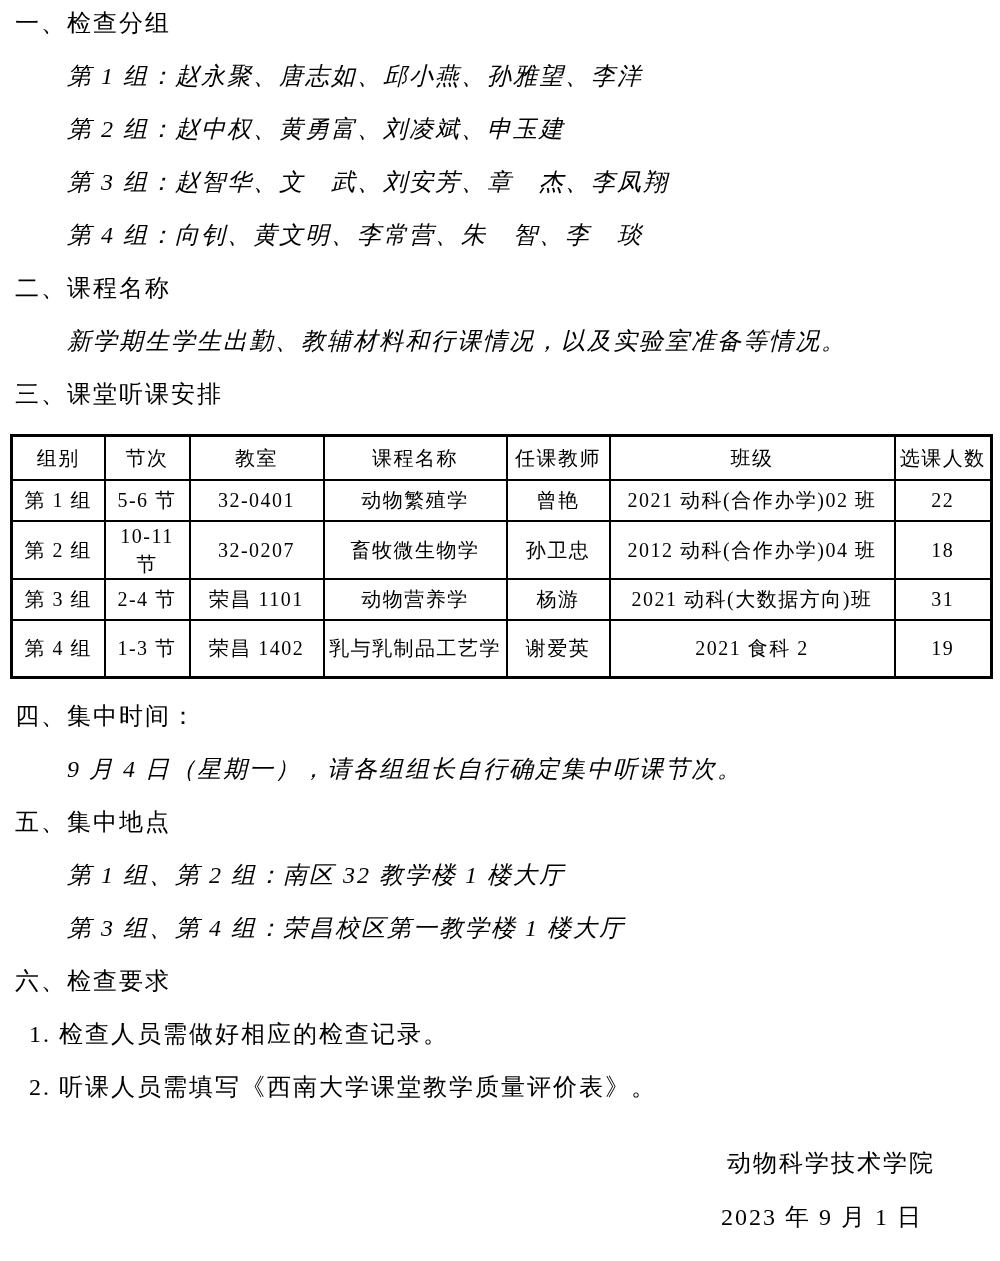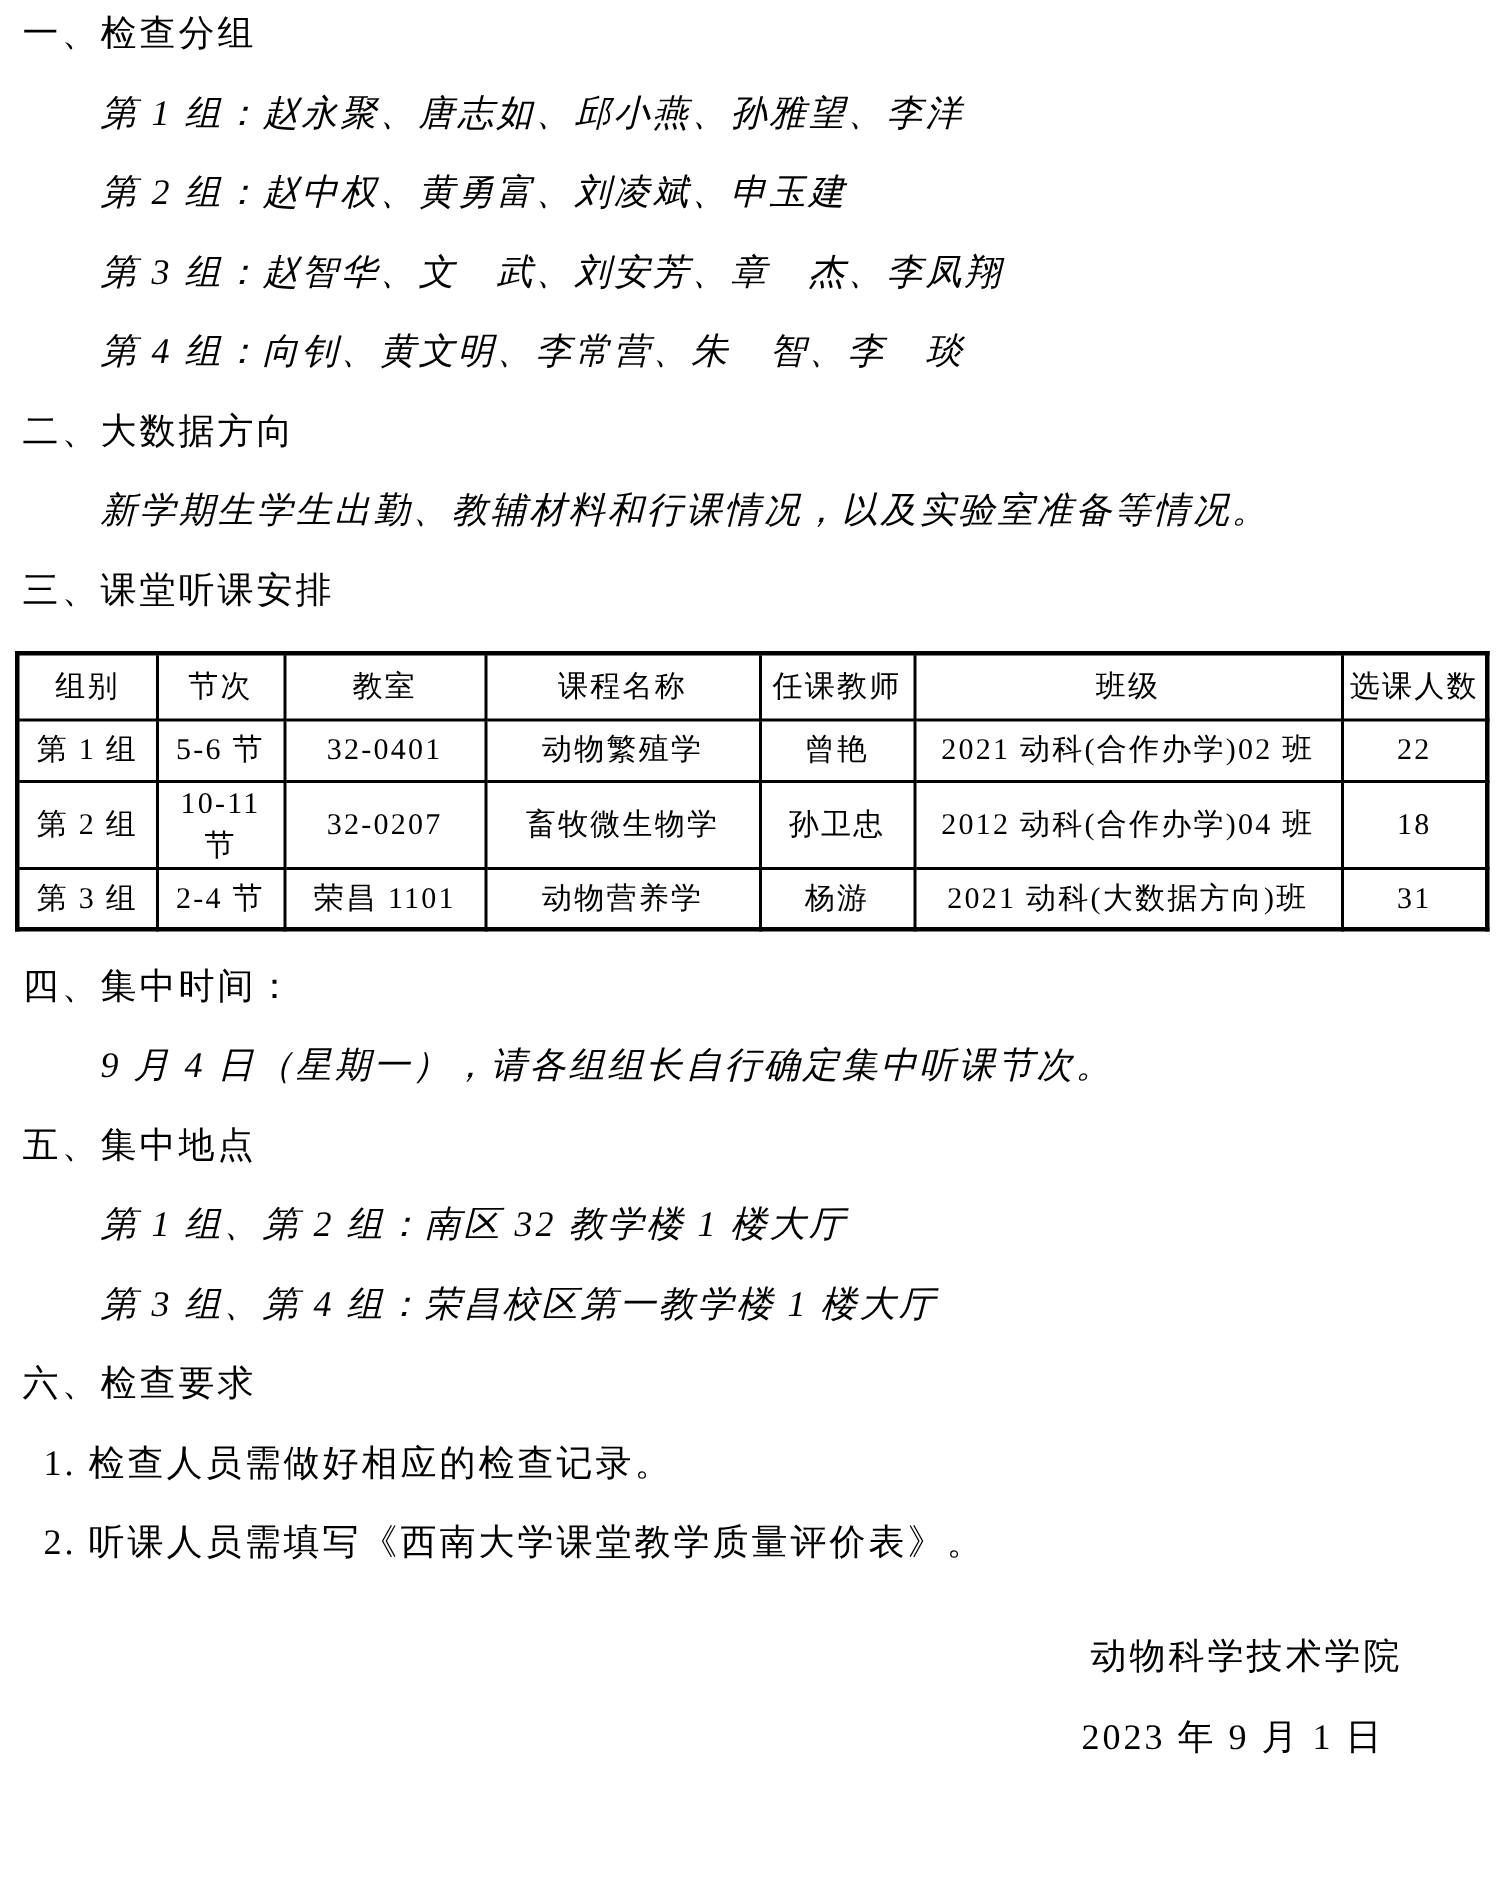--- a/index.html
+++ b/index.html
@@ -62,21 +62,21 @@
 <body>
 
 <div class="doc">
 
   <p class="sec-title">一、检查分组</p>
   <p class="indent">第 1 组：赵永聚、唐志如、邱小燕、孙雅望、李洋</p>
   <p class="indent">第 2 组：赵中权、黄勇富、刘凌斌、申玉建</p>
   <p class="indent">第 3 组：赵智华、文　武、刘安芳、章　杰、李凤翔</p>
   <p class="indent">第 4 组：向钊、黄文明、李常营、朱　智、李　琰</p>
 
-  <p class="sec-title">二、大数据方向</p>
+  <p class="sec-title">二、课程名称</p>
   <p class="indent">新学期生学生出勤、教辅材料和行课情况，以及实验室准备等情况。</p>
 
   <p class="sec-title">三、课堂听课安排</p>
 
   <table class="schedule">
     <colgroup>
       <col style="width:93px">
         <col style="width:85px">
         <col style="width:134px">
       <col style="width:183px">
@@ -114,20 +114,29 @@
     </tr>
     <tr class="r">
       <td>第 3 组</td>
       <td>2-4 节</td>
       <td>荣昌 1101</td>
       <td>动物营养学</td>
       <td>杨游</td>
       <td>2021 动科(大数据方向)班</td>
       <td>31</td>
     </tr>
+    <tr class="tall">
+      <td>第 4 组</td>
+      <td>1-3 节</td>
+      <td>荣昌 1402</td>
+      <td>乳与乳制品工艺学</td>
+      <td>谢爱英</td>
+      <td>2021 食科 2</td>
+      <td>19</td>
+    </tr>
   </tbody>
     </table>
 
   <p class="sec-title">四、集中时间：</p>
   <p class="indent">9 月 4 日（星期一），请各组组长自行确定集中听课节次。</p>
 
   <p class="sec-title">五、集中地点</p>
   <p class="indent">第 1 组、第 2 组：南区 32 教学楼 1 楼大厅</p>
   <p class="indent">第 3 组、第 4 组：荣昌校区第一教学楼 1 楼大厅</p>
 

